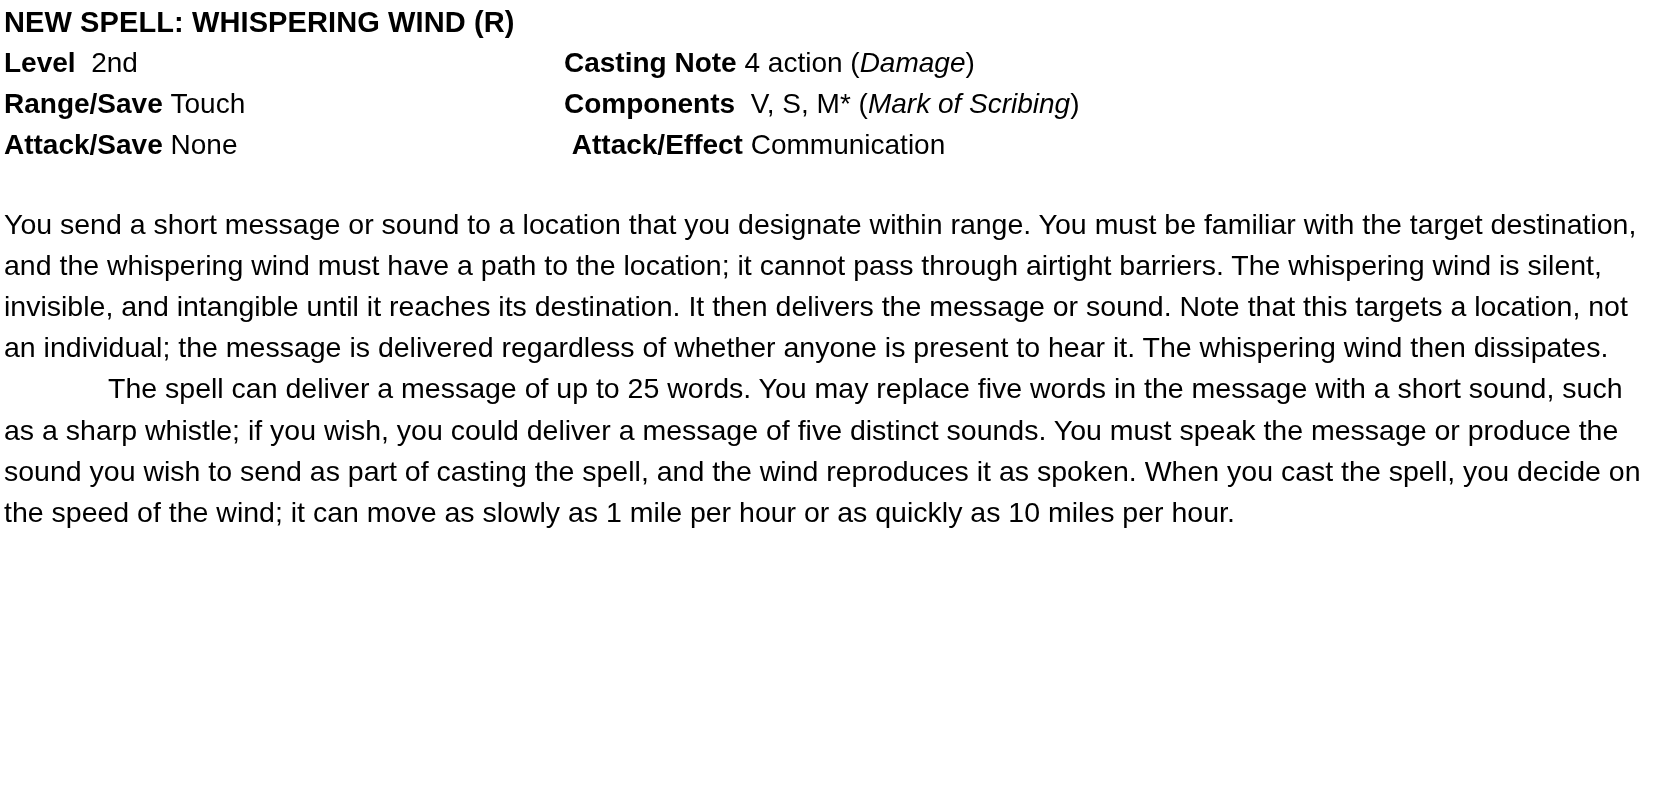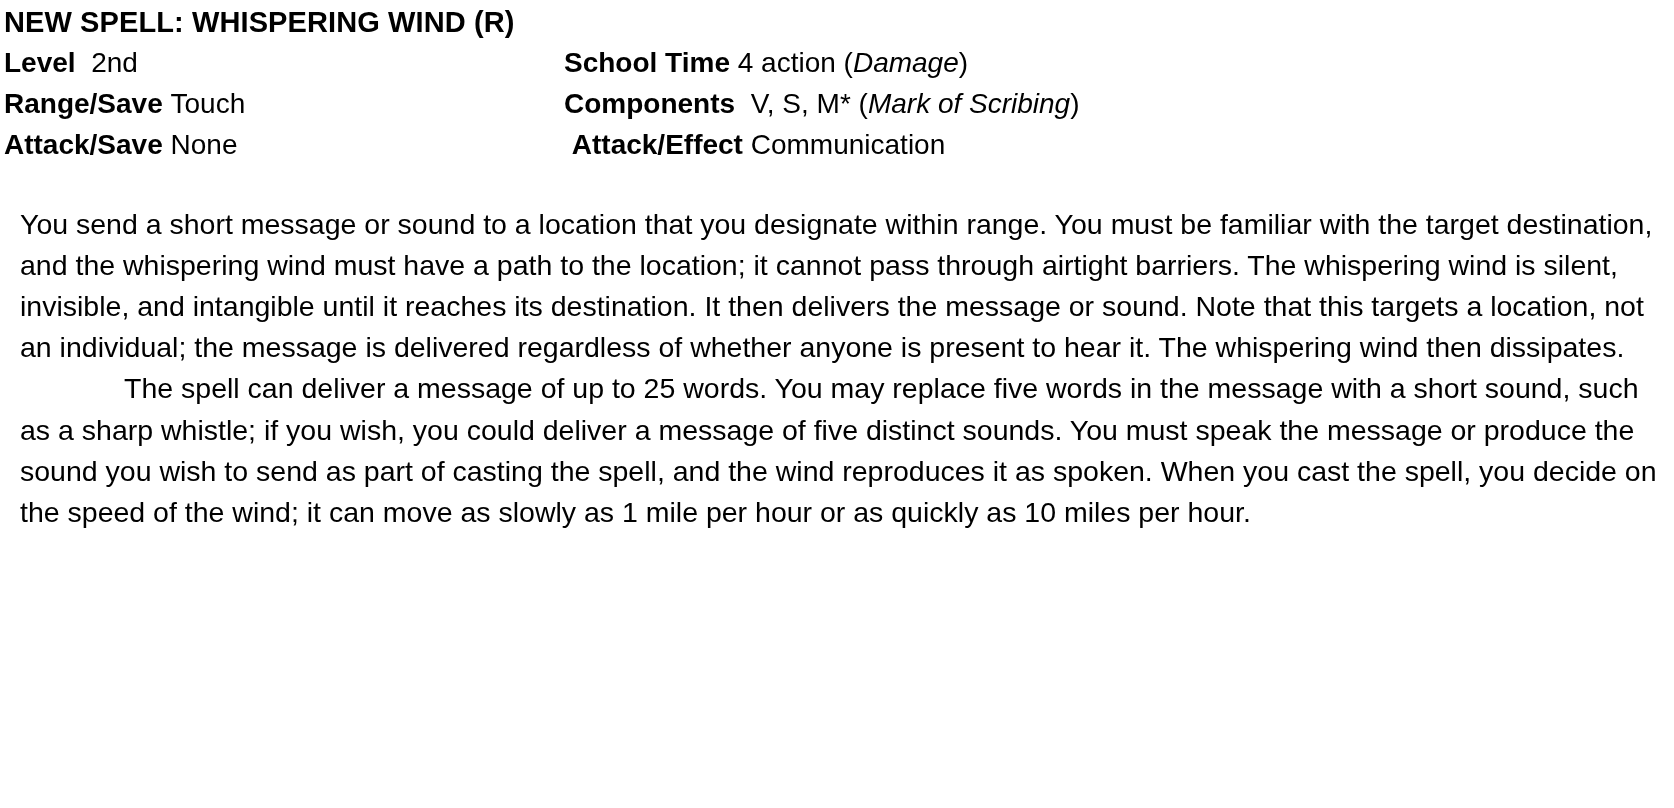--- a/index.html
+++ b/index.html
@@ -55,21 +55,20 @@
     content: "\00a0\00a0";
   }
   .gap::before {
     content: "\00a0";
   }
   .body-text {
     margin-top: 38px;
     font-size: 28.5px;
     line-height: 1.445;
     text-align: left;
-    margin-left: 16px;
   }
   .body-text p {
     margin: 0;
   }
   .body-text p.indent {
     text-indent: 104px;
   }
 </style>
 </head>
 <body>
@@ -78,21 +77,21 @@
 
   <h1 class="spell-title">NEW SPELL: WHISPERING WIND (R)</h1>
 
   <div class="stat-block">
 
     <div class="stat-row">
       <div class="stat-col-left">
         <span class="lbl">Level</span><span class="gap-wide"></span><span class="val">2nd</span>
       </div>
       <div class="stat-col-right">
-        <span class="lbl">School Time</span><span class="gap"></span><span class="val"><span>4 action (</span><em>Damage</em><span>)</span></span>
+        <span class="lbl">Casting Note</span><span class="gap"></span><span class="val"><span>4 action (</span><em>Damage</em><span>)</span></span>
       </div>
     </div>
 
     <div class="stat-row">
       <div class="stat-col-left">
         <span class="lbl">Range/Save</span><span class="gap"></span><span class="val">Touch</span>
       </div>
       <div class="stat-col-right">
         <span class="lbl">Components</span><span class="gap-wide"></span><span class="val"><span>V, S, M* (</span><em>Mark of Scribing</em><span>)</span></span>
       </div>

